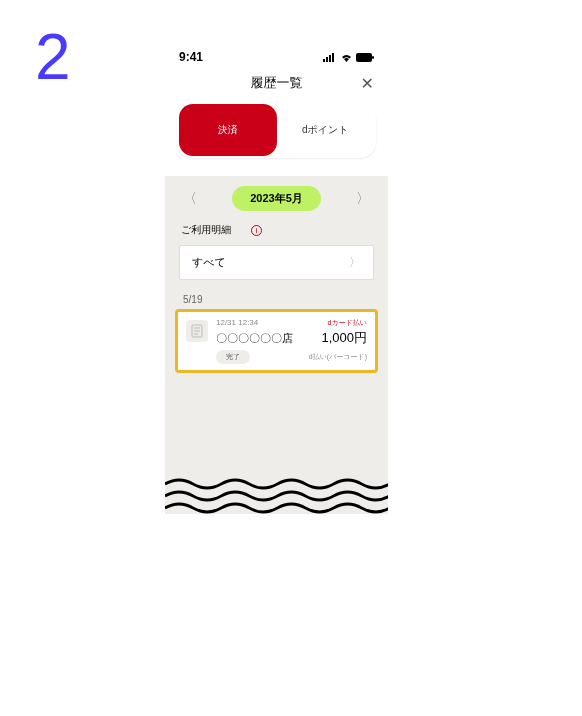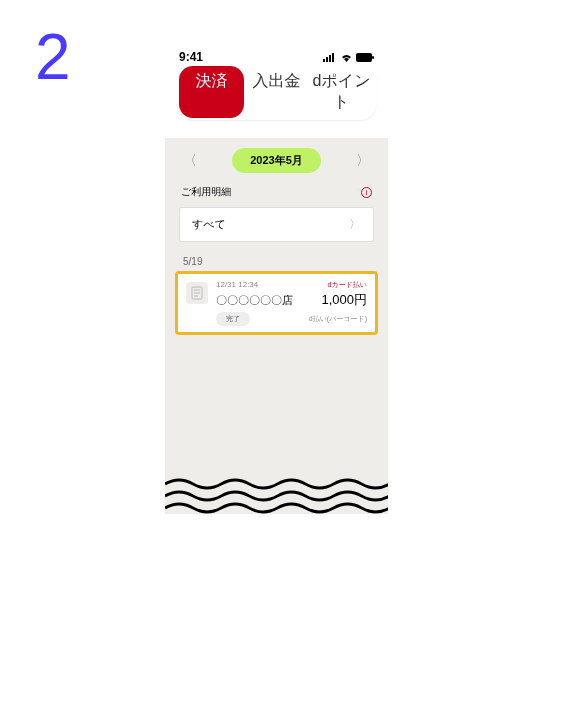--- a/index.html
+++ b/index.html
@@ -59,22 +59,22 @@
       background: #fff;
       border-radius: 16px;
       margin: 0 12px 10px;
       padding: 2px;
       box-shadow: 0 1px 2px rgba(0,0,0,0.08);
     }
     .tabs-wrap { background:#fff; padding-bottom:8px;}
     .tab {
       flex: 1;
       text-align: center;
-      padding: 5px 0;
-      font-size: 16px;
+      padding: 19px 0;
+      font-size: 10px;
       border-radius: 14px;
       color: #333;
       cursor: pointer;
     }
     .tab.active { background: #c90018; color: #fff; font-weight: 500; }
     .month-nav {
       display: flex;
       align-items: center;
       justify-content: space-between;
       padding: 10px 18px 8px;
@@ -86,21 +86,20 @@
       padding: 5px 18px;
       font-size: 11px;
       font-weight: 700;
     }
     .section-label {
       display: flex;
       align-items: center;
       gap: 20px;
       padding: 4px 16px 8px;
       font-size: 10px;
-      justify-content: space-between;
     }
     .info-icon {
       width: 11px; height: 11px;
       border: 1px solid #c90018;
       border-radius: 50%;
       color: #c90018;
       font-size: 8px;
       display: inline-flex;
       align-items: center;
       justify-content: center;
@@ -200,25 +199,28 @@
       <svg width="13" height="9" viewBox="0 0 13 9">
           <path d="M6.5 9 L4 6 Q6.5 4 9 6 Z M2 4 Q6.5 0 11 4 L9.5 5.5 Q6.5 3 3.5 5.5 Z" fill="#000"></path>
         </svg>
       <svg width="18" height="9" viewBox="0 0 18 9">
           <rect x="0" y="0" width="16" height="9" rx="2" fill="#000"></rect>
           <rect x="16" y="3" width="2" height="3" rx="1" fill="#000"></rect>
         </svg>
     </div>
   </div>
 
+  <div class="header">
+    <span class="header-title">履歴一覧</span>
+    <span class="close-btn">✕</span>
+  </div>
 
   <div class="tabs-wrap">
     <div class="tabs">
       <div class="tab active">決済</div>
-      <div class="tab">入出金</div>
       <div class="tab">dポイント</div>
     </div>
   </div>
 
   <div class="month-nav">
     <span class="month-chev">〈</span>
     <span class="month-pill">2023年5月</span>
     <span class="month-chev">〉</span>
   </div>
 

